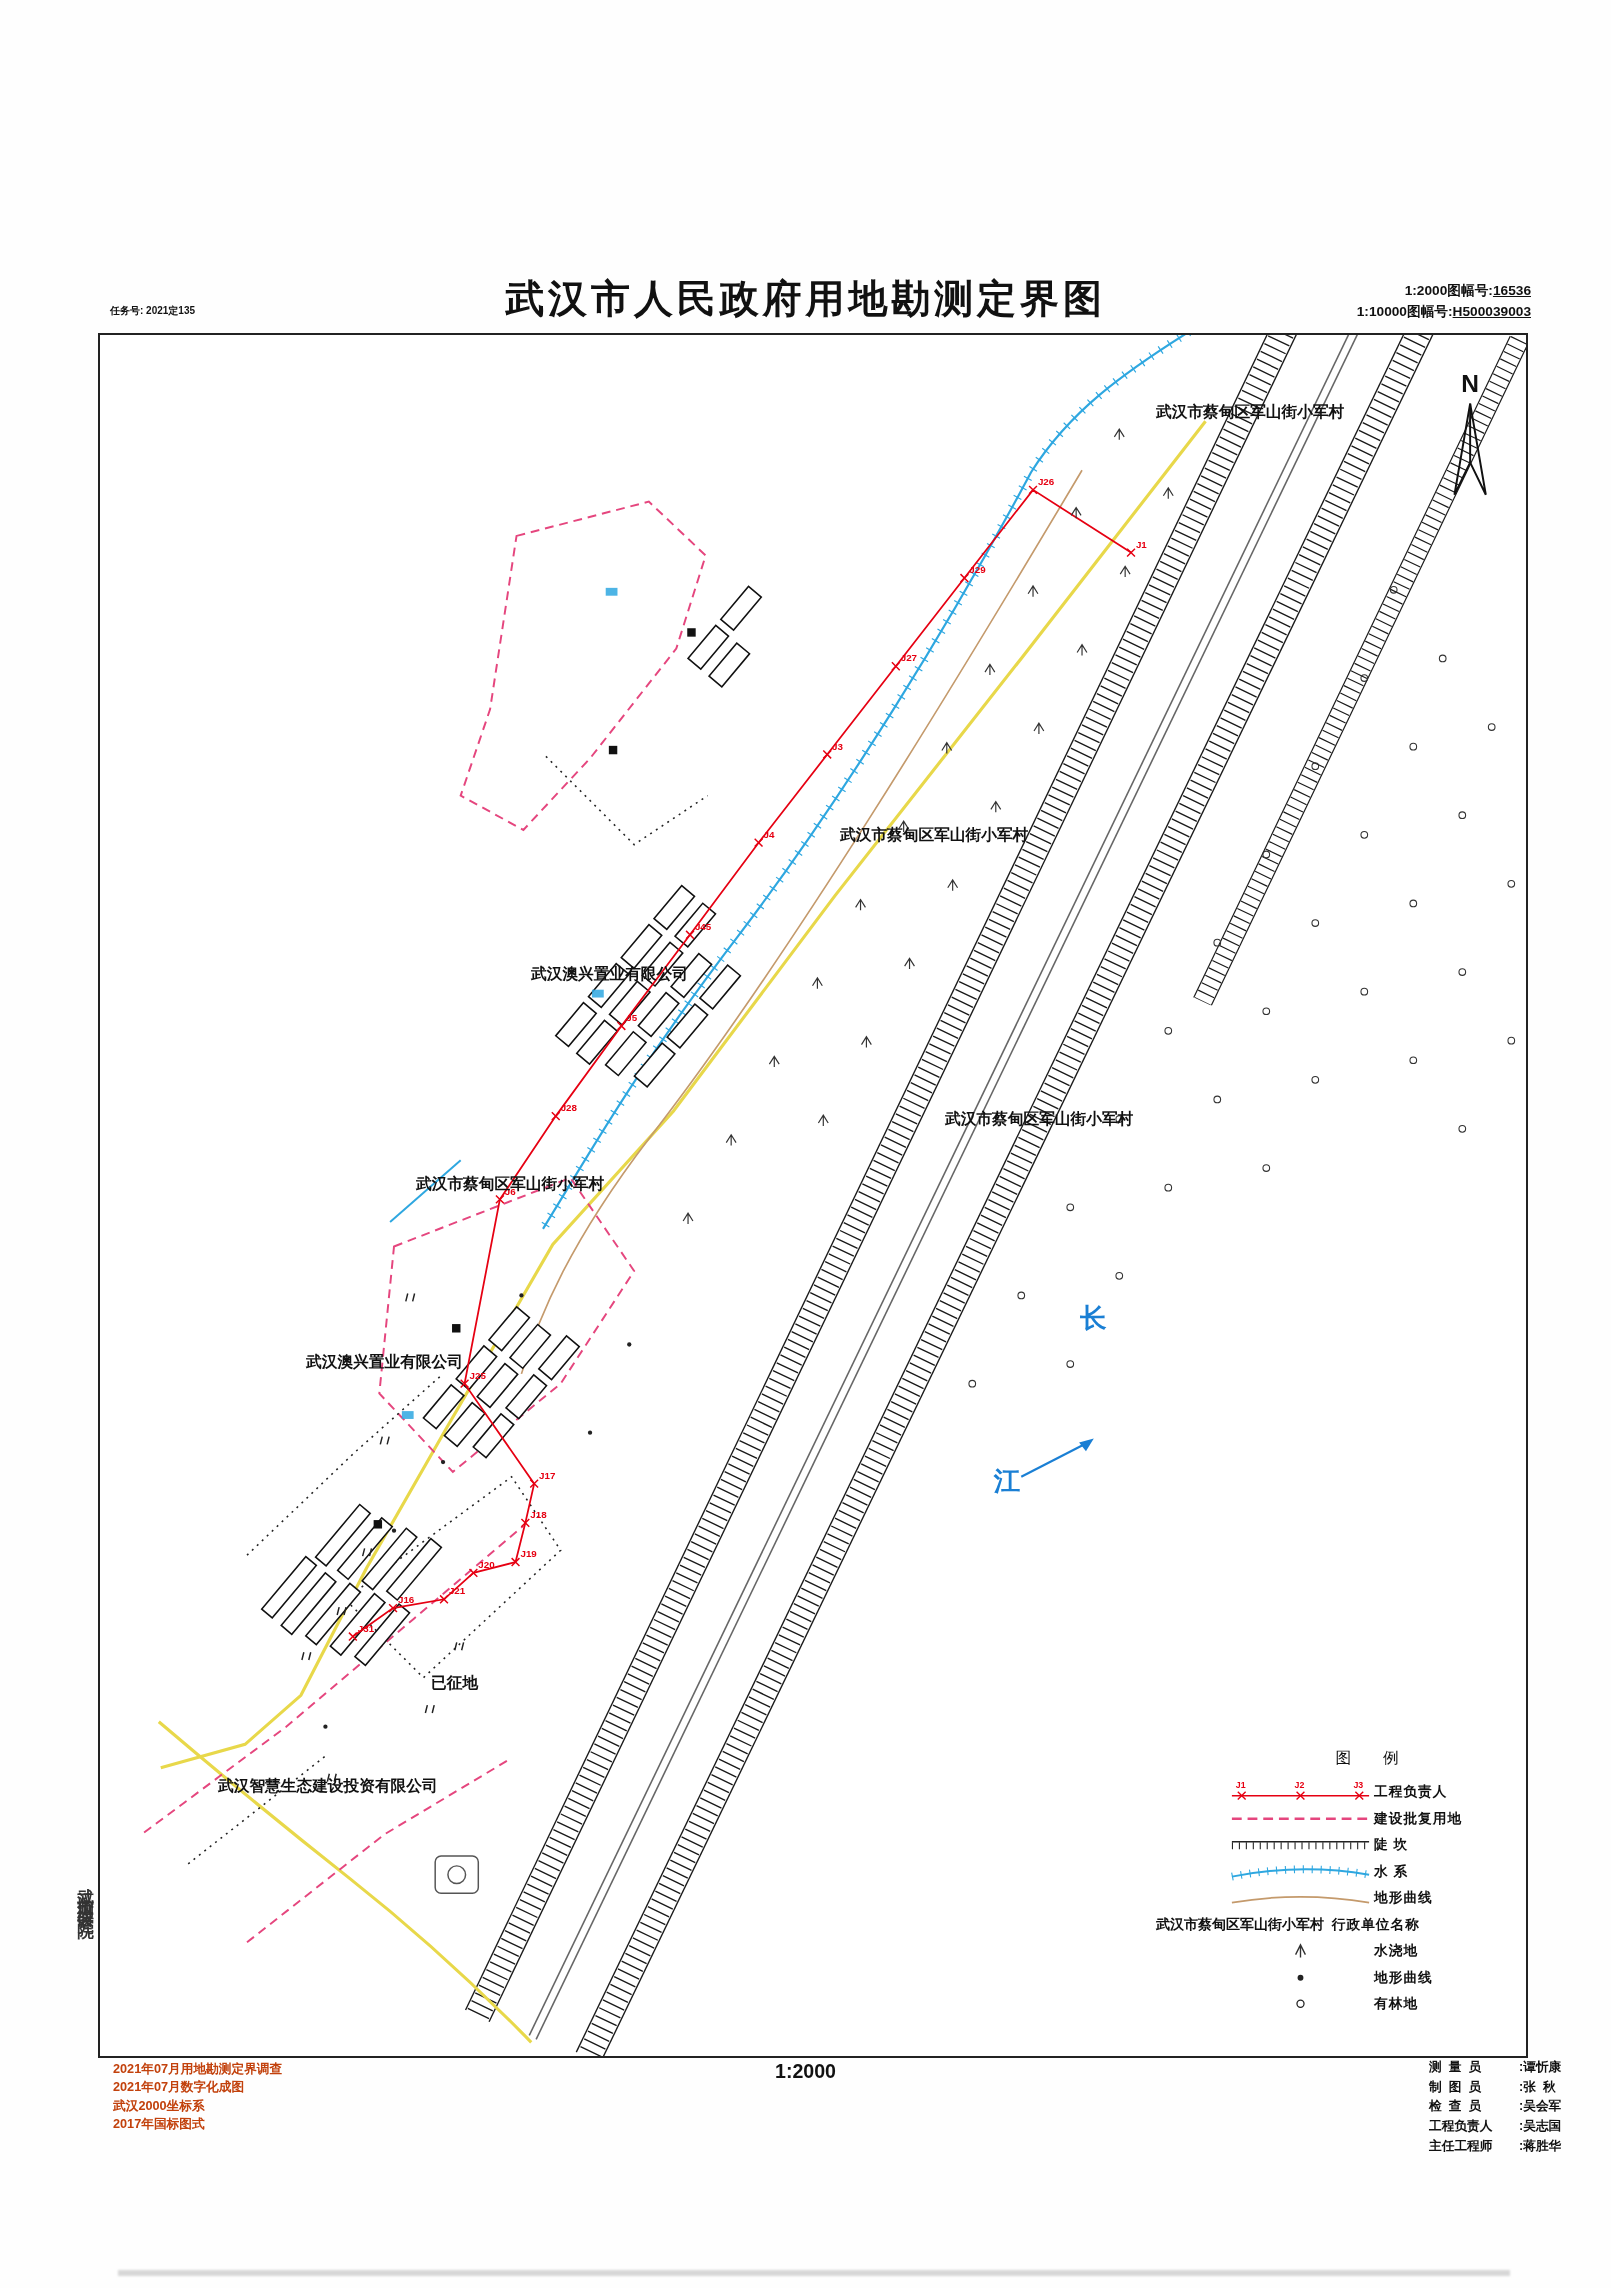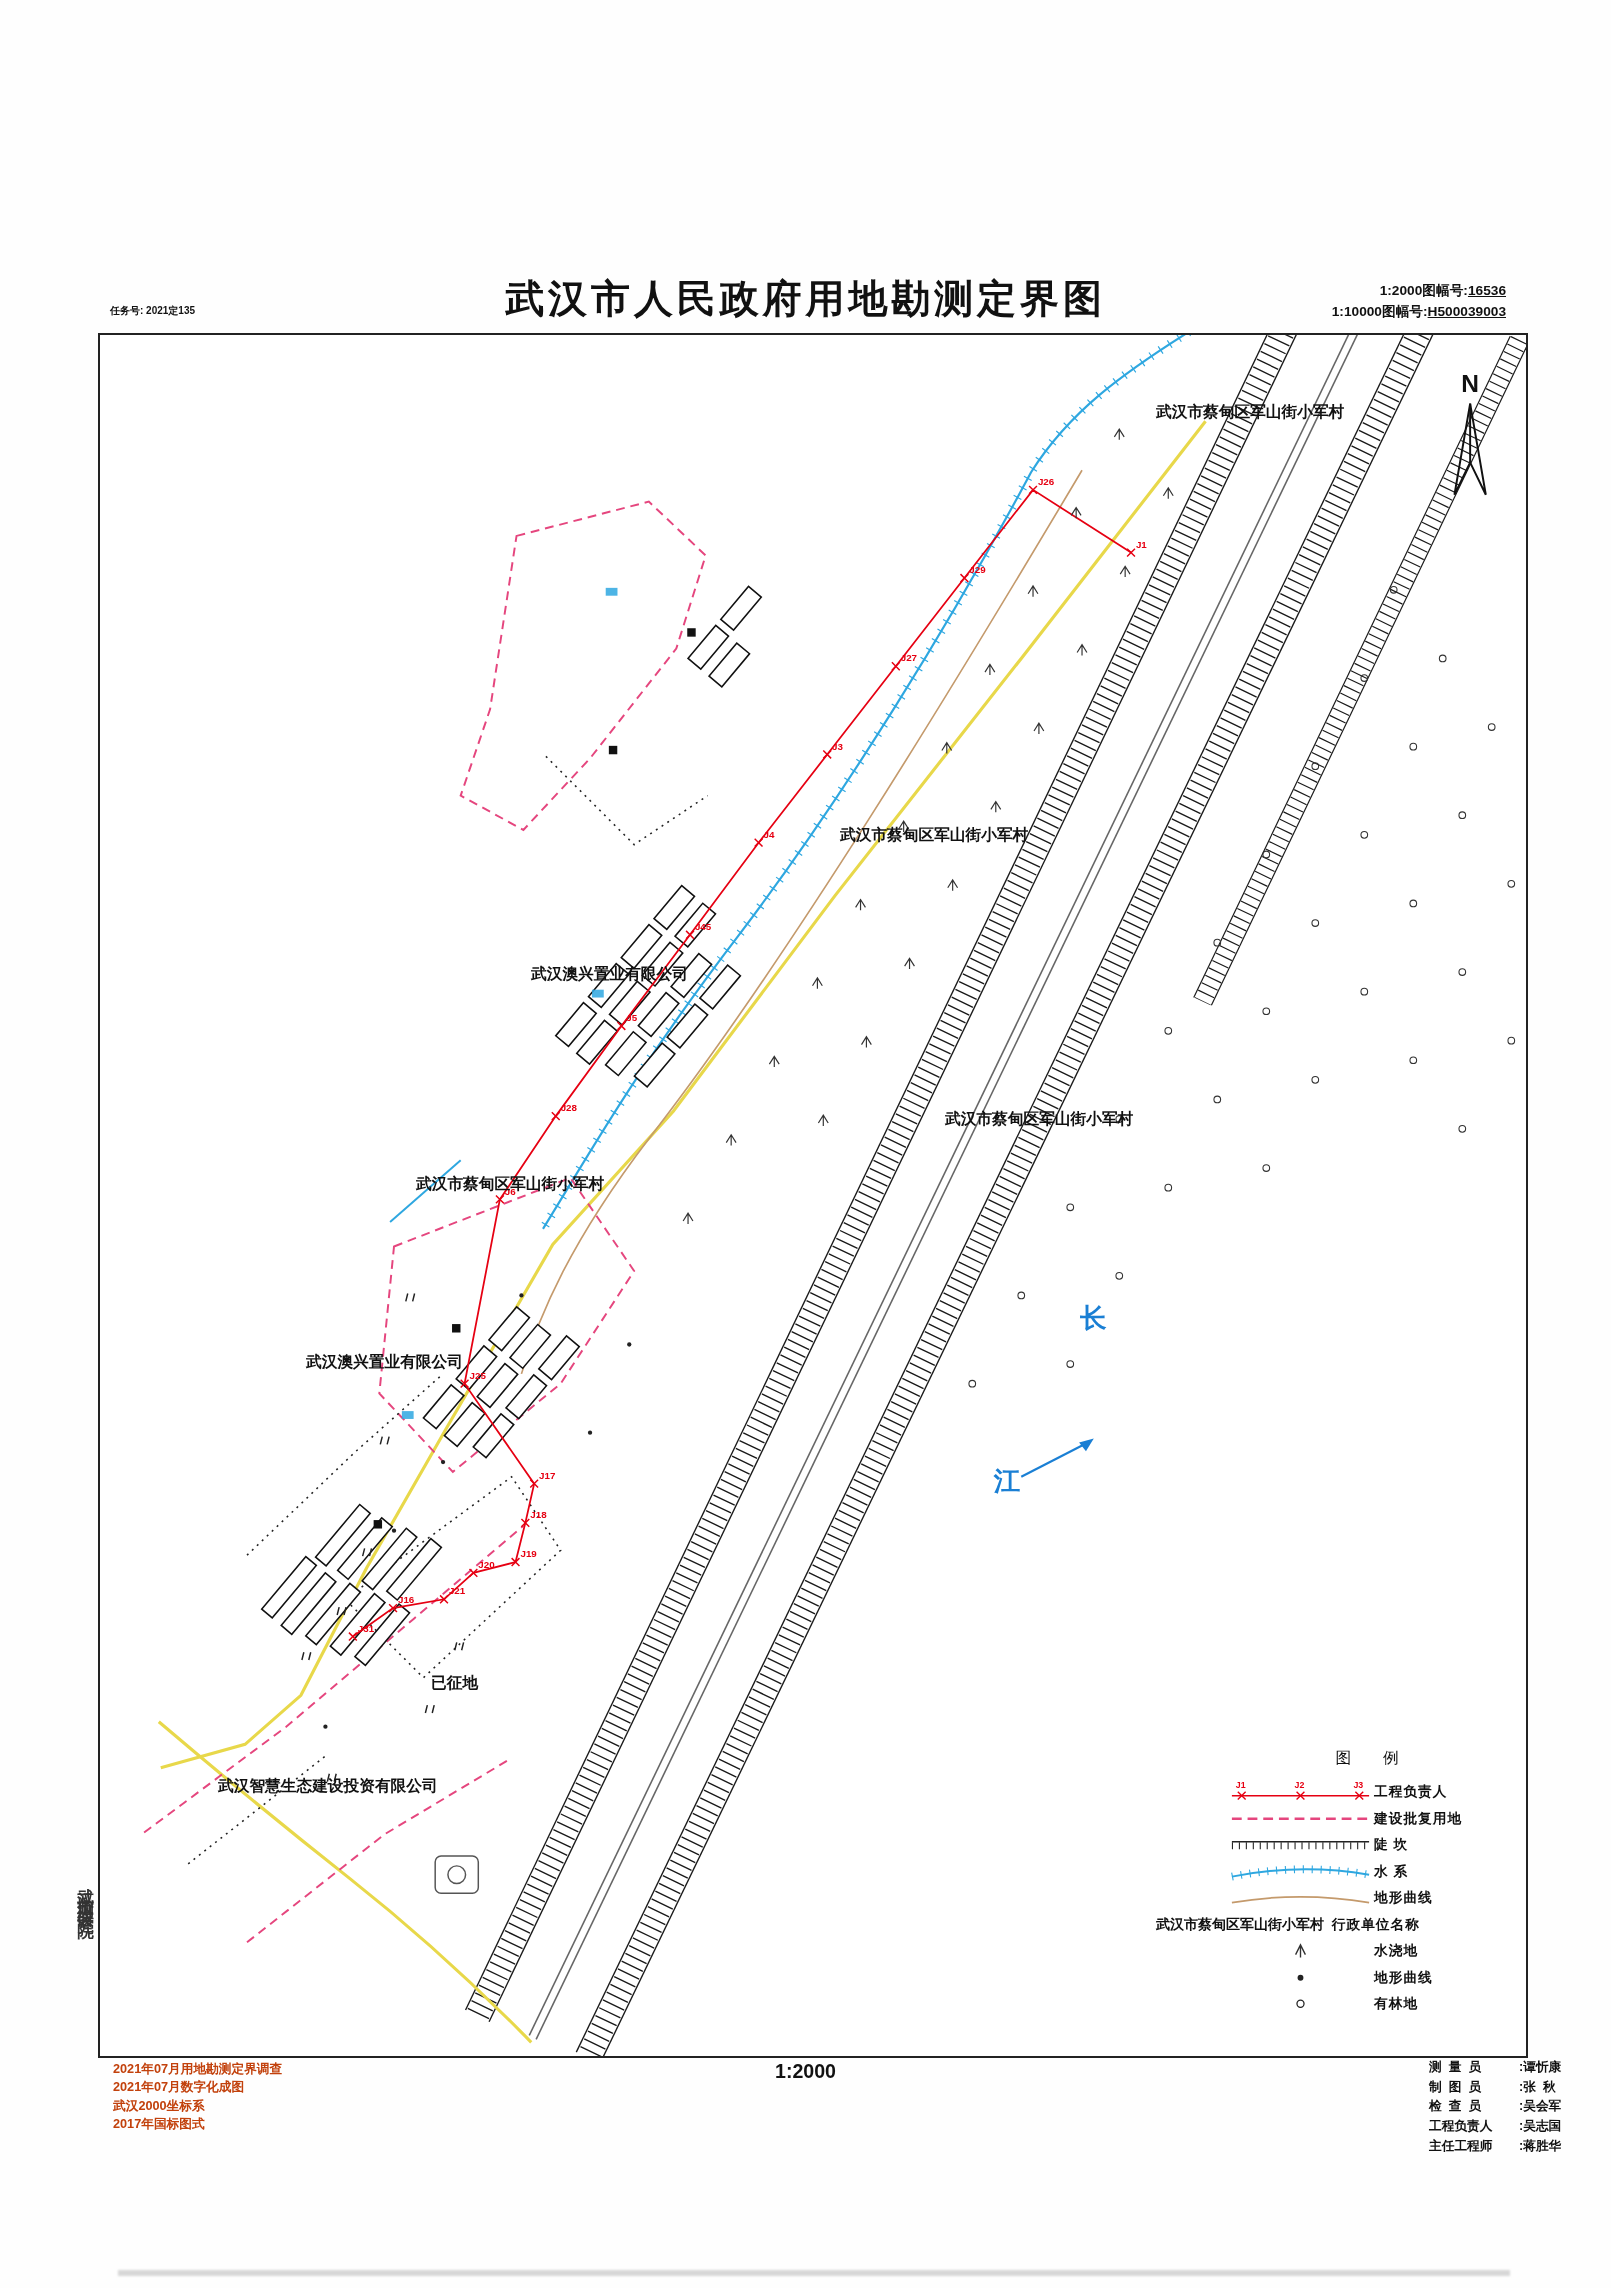--- a/index.html
+++ b/index.html
@@ -1,21 +1,21 @@
 <!DOCTYPE html>
 <html><head>
 <meta charset="utf-8">
 <style>
   html,body{margin:0;padding:0;background:#888;}
   .page{position:relative;width:1611px;height:2289px;background:#fefefe;overflow:hidden;
         font-family:"Liberation Sans","DejaVu Sans",sans-serif;color:#111;}
   .task-no{position:absolute;left:110px;top:304px;font-size:10px;font-weight:bold;}
   .title{position:absolute;left:0;top:272px;width:1611px;text-align:center;
          font-size:39px;font-weight:bold;letter-spacing:3.9px;font-family:Liberation Serif, serif;}
-  .sheet-info{position:absolute;right:105px;top:281px;text-align:right;font-size:13.7px;font-weight:bold;line-height:1.5;}
+  .sheet-info{position:absolute;right:80px;top:281px;text-align:right;font-size:13.7px;font-weight:bold;line-height:1.5;}
   .sheet-info .u{text-decoration:underline;}
   .institute{position:absolute;left:74px;top:1874px;writing-mode:vertical-rl;text-orientation:upright;
              font-size:16.7px;font-weight:bold;letter-spacing:4.9px;color:#333;}
   .map-frame{position:absolute;left:98px;top:333px;width:1426px;height:1721px;
              border:2px solid #222;background:#fff;overflow:hidden;}
   #map-svg{position:absolute;left:0;top:0;}
   .map-label{position:absolute;font-size:15.7px;font-weight:bold;white-space:nowrap;color:#111;}
   .legend{position:absolute;left:1127px;top:1413px;width:294px;}
   .legend-title{font-size:15.7px;font-weight:normal;letter-spacing:13.7px;text-align:center;margin-bottom:9.8px;}
   .lrow{display:flex;align-items:center;height:26.5px;}

